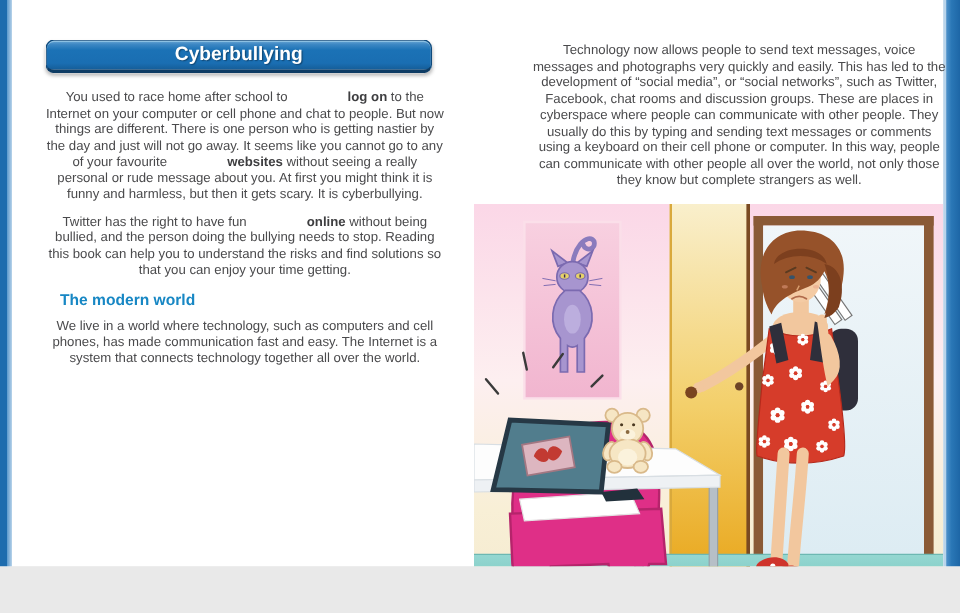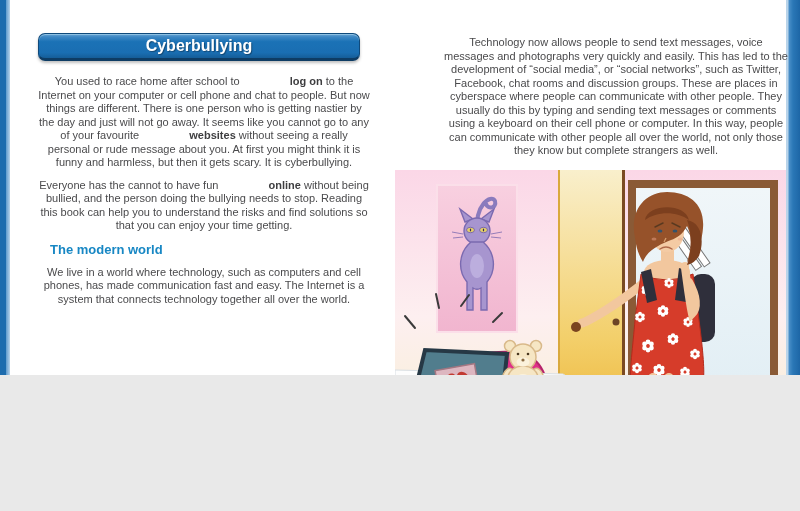--- a/index.html
+++ b/index.html
@@ -1,16 +1,16 @@
 <!DOCTYPE html>
 <html><head>
 <meta charset="utf-8">
 <style>
   html,body{margin:0;padding:0;background:#e9e9e9;}
-  .frame{position:relative;width:800px;height:375px;background:#ffffff;overflow:hidden;
+  .frame{position:relative;width:800px;height:472px;background:#ffffff;overflow:hidden;
          font-family:"Liberation Sans", sans-serif;}
   .border-left{position:absolute;left:0;top:0;width:10px;height:511px;
       background:linear-gradient(90deg,#1d6cae 0,#1d6cae 6px,#5d9bcd 6px,#8ab6dc 8px,#b9d4ea 10px);}
   .border-right{position:absolute;right:0;top:0;width:14px;height:511px;
       background:linear-gradient(90deg,#b9d4ea 0,#b9d4ea 2px,#4a8fc8 3px,#2a77b6 7px,#1d66a6 14px);}
   .banner{position:absolute;left:38px;top:33px;width:320px;height:24px;
       border-radius:7px;border:1px solid #0f4a7c;border-bottom:3px solid #0e3c64;
       background:linear-gradient(180deg,#6aa6d4 0%,#3e88c4 12%,#1b72b6 32%,#1a6eb2 78%,#155d98 100%);
       box-shadow:inset 0 1px 0 #8cc0e2, 0 2px 3px rgba(0,0,0,.25);
       color:#ffffff;font-weight:bold;font-size:16px;line-height:24px;text-align:center;
@@ -32,21 +32,21 @@
 
   <div class="border-left"></div>
   <div class="border-right"></div>
 
   <div>
     <div class="banner">
       <span>Cyberbullying</span>
     </div>
     <div class="ltext">
       <p class="body"><span>You used to race home after school to </span><span class="b">log on</span><span> to the Internet on your computer or cell phone and chat to people. But now things are different. There is one person who is getting nastier by the day and just will not go away. It seems like you cannot go to any of your favourite </span><span class="b">websites</span><span> without seeing a really personal or rude message about you. At first you might think it is funny and harmless, but then it gets scary. It is cyberbullying.</span></p>
-      <p class="body"><span>Everyone has the cannot to have fun </span><span class="b">online</span><span> without being bullied, and the person doing the bullying needs to stop. Reading this book can help you to understand the risks and find solutions so that you can enjoy your time getting.</span></p>
+      <p class="body"><span>Twitter has the right to have fun </span><span class="b">online</span><span> without being bullied, and the person doing the bullying needs to stop. Reading this book can help you to understand the risks and find solutions so that you can enjoy your time getting.</span></p>
       <div class="sub">The modern world</div>
       <p class="body"><span>We live in a world where technology, such as computers and cell phones, has made communication fast and easy. The Internet is a system that connects technology together all over the world.</span></p>
     </div>
     <div class="pagenum left">6</div>
   </div>
 
   <div>
     <div class="rtext">
       <p class="body"><span>Technology now allows people to send text messages, voice messages and photographs very quickly and easily. This has led to the development of “social media”, or “social networks”, such as Twitter, Facebook, chat rooms and discussion groups. These are places in cyberspace where people can communicate with other people. They usually do this by typing and sending text messages or comments using a keyboard on their cell phone or computer. In this way, people can communicate with other people all over the world, not only those they know but complete strangers as well.</span></p>
     </div>

